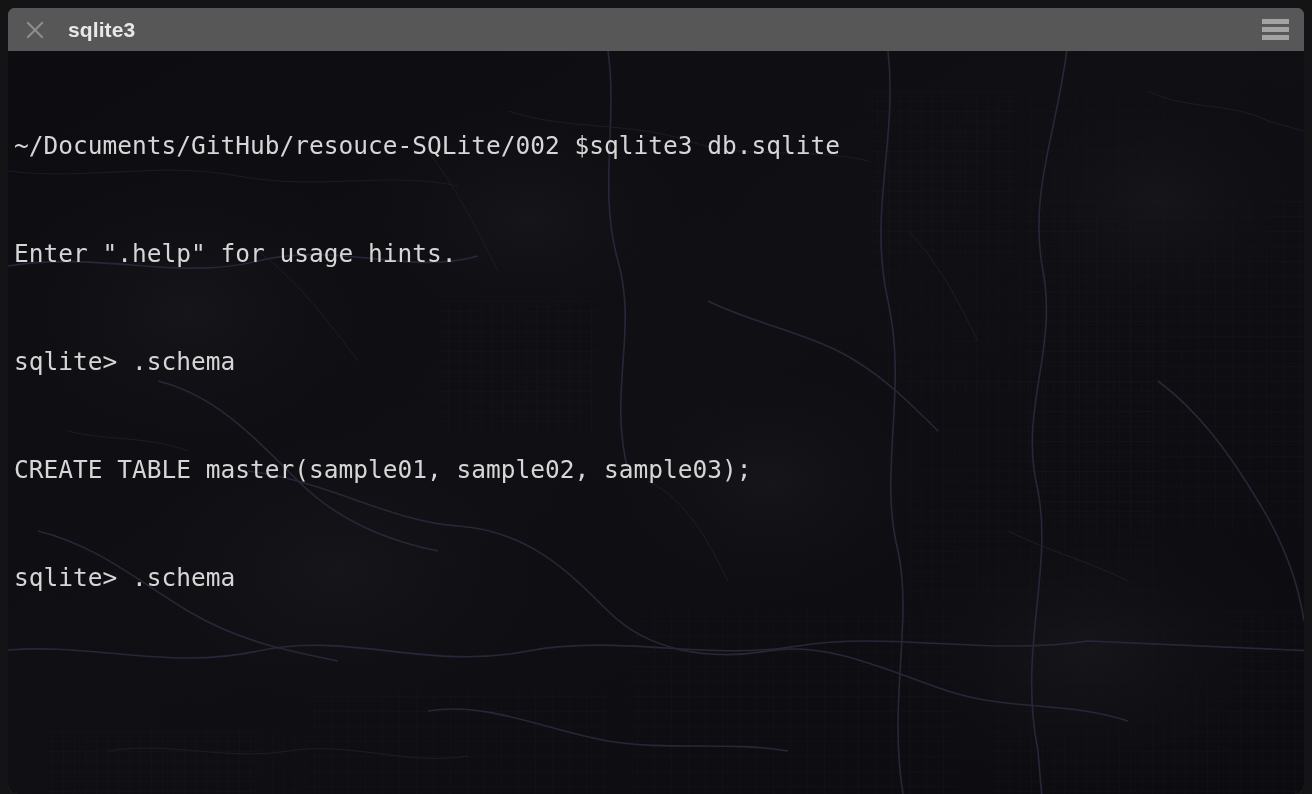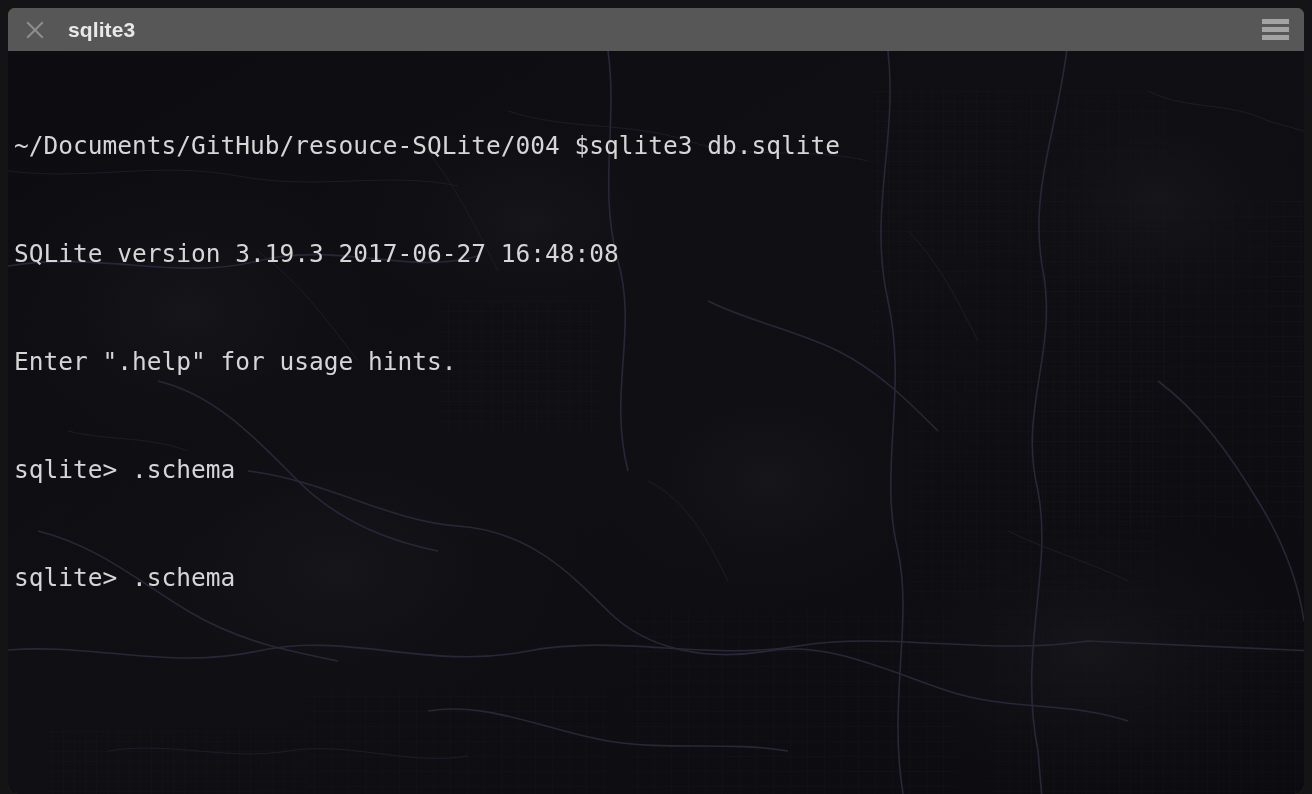--- a/index.html
+++ b/index.html
@@ -219,23 +219,23 @@
             <path d="M640 430 C680 450, 700 490, 720 530"></path>
             <path d="M900 180 C930 210, 950 250, 970 290"></path>
             <path d="M420 100 C450 140, 470 180, 490 220"></path>
             <path d="M1000 480 C1040 500, 1080 510, 1120 530"></path>
             <path d="M60 380 C100 390, 140 385, 180 400"></path>
           </g>
         </svg>
       </div>
 
       <div class="scrollback">
-        <div class="line">~/Documents/GitHub/resouce-SQLite/004 $sqlite3 db.sqlite</div>
-        <div class="line">SQLite version 3.19.3 2017-06-27 16:48:08</div>
+        <div class="line">~/Documents/GitHub/resouce-SQLite/002 $sqlite3 db.sqlite</div>
         <div class="line">Enter ".help" for usage hints.</div>
         <div class="line">sqlite&gt; .schema</div>
+        <div class="line">CREATE TABLE master(sample01, sample02, sample03);</div>
         <div class="line">sqlite&gt; .schema</div>
         
       </div>
 
     </div>
   </div>
 </div>
 
 </body></html>

